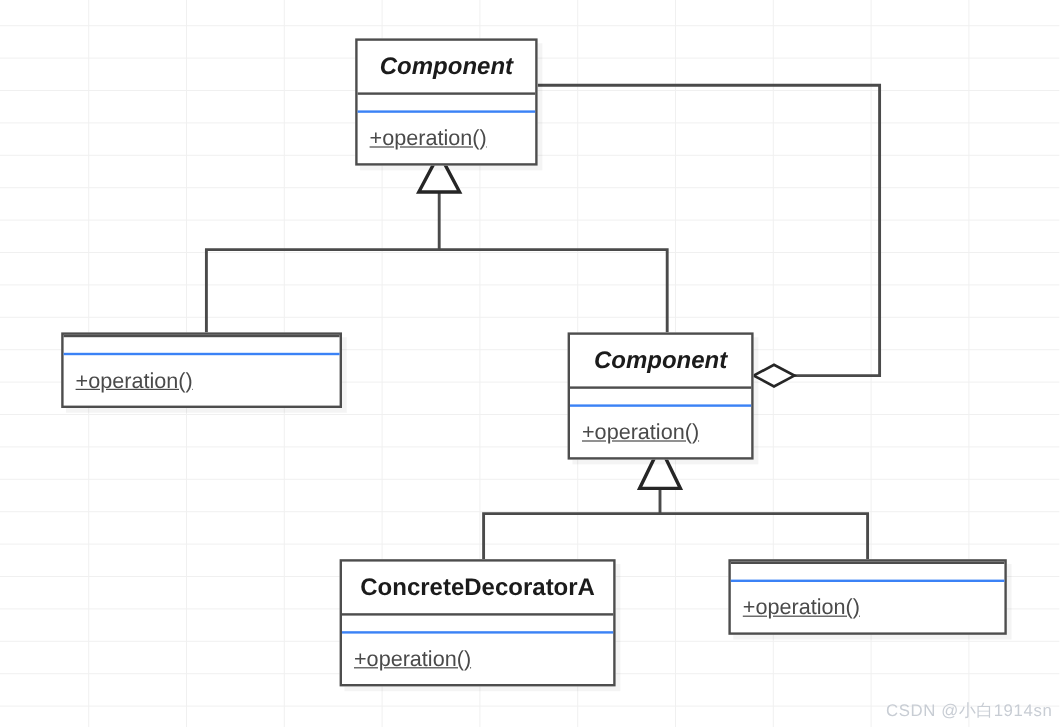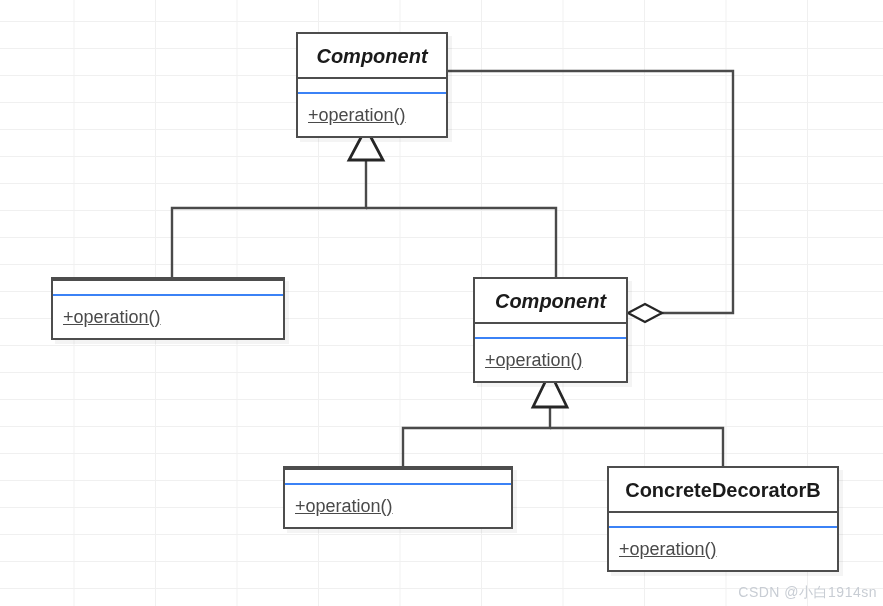--- a/index.html
+++ b/index.html
@@ -110,25 +110,25 @@
     <div class="cls-ops">+operation()</div>
   </div>
 
   <div class="uml-class" style="left:473px; top:277px; width:155px;">
     <div class="cls-name abstract">Component</div>
     <div class="cls-attrs"></div>
     <div class="cls-ops">+operation()</div>
   </div>
 
   <div class="uml-class" style="left:283px; top:466px; width:230px;">
+    <div class="cls-name">ConcreteDecoratorA</div>
     <div class="cls-attrs"></div>
     <div class="cls-ops">+operation()</div>
   </div>
 
   <div class="uml-class" style="left:607px; top:466px; width:232px;">
-    <div class="cls-name">ConcreteDecoratorB</div>
     <div class="cls-attrs"></div>
     <div class="cls-ops">+operation()</div>
   </div>
 
   <div id="watermark">CSDN @小白1914sn</div>
 
 </div>
 
 </body></html>

